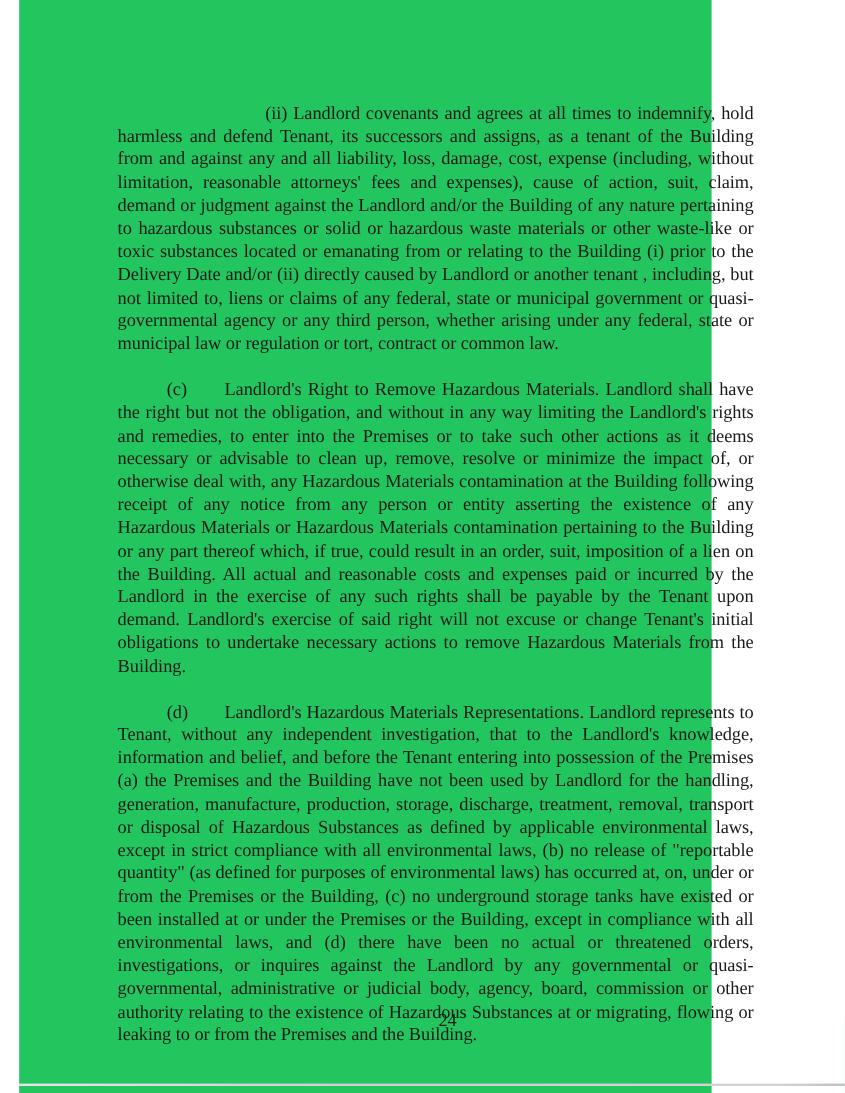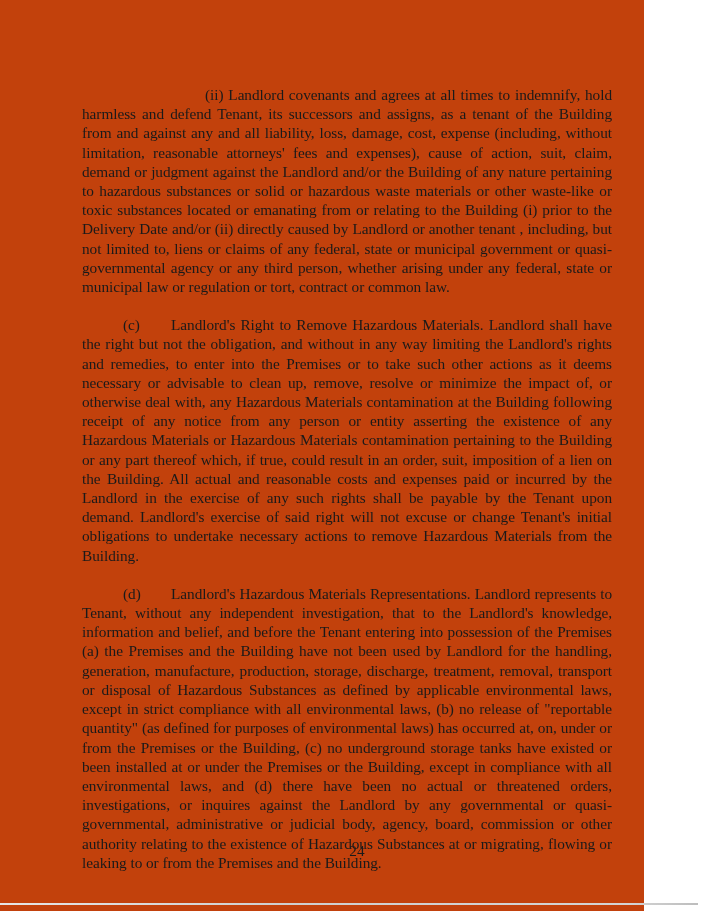--- a/index.html
+++ b/index.html
@@ -10,25 +10,25 @@
     body {
       width: 704px;
       height: 911px;
       position: relative;
       overflow: hidden;
       font-family: "Liberation Serif", "DejaVu Serif", serif;
       color: #1a1a1a;
     }
     .page {
       position: absolute;
-      left: 0;
+      left: 16px;
       top: 0;
-      width: 644px;
+      width: 577px;
       height: 911px;
-      background: #c2410c;
+      background: #22c55e;
     }
     .body-text {
       position: absolute;
       left: 82px;
       width: 530px;
       font-size: 15.3px;
       line-height: 19.2px;
       text-align: justify;
       letter-spacing: -0.05px;
     }

